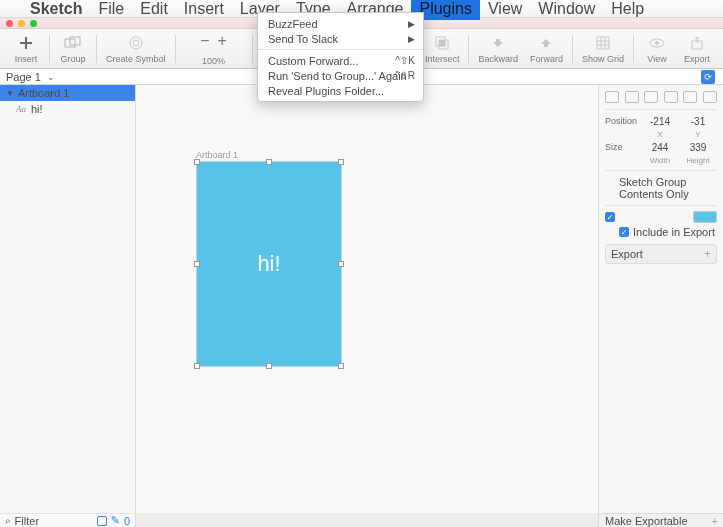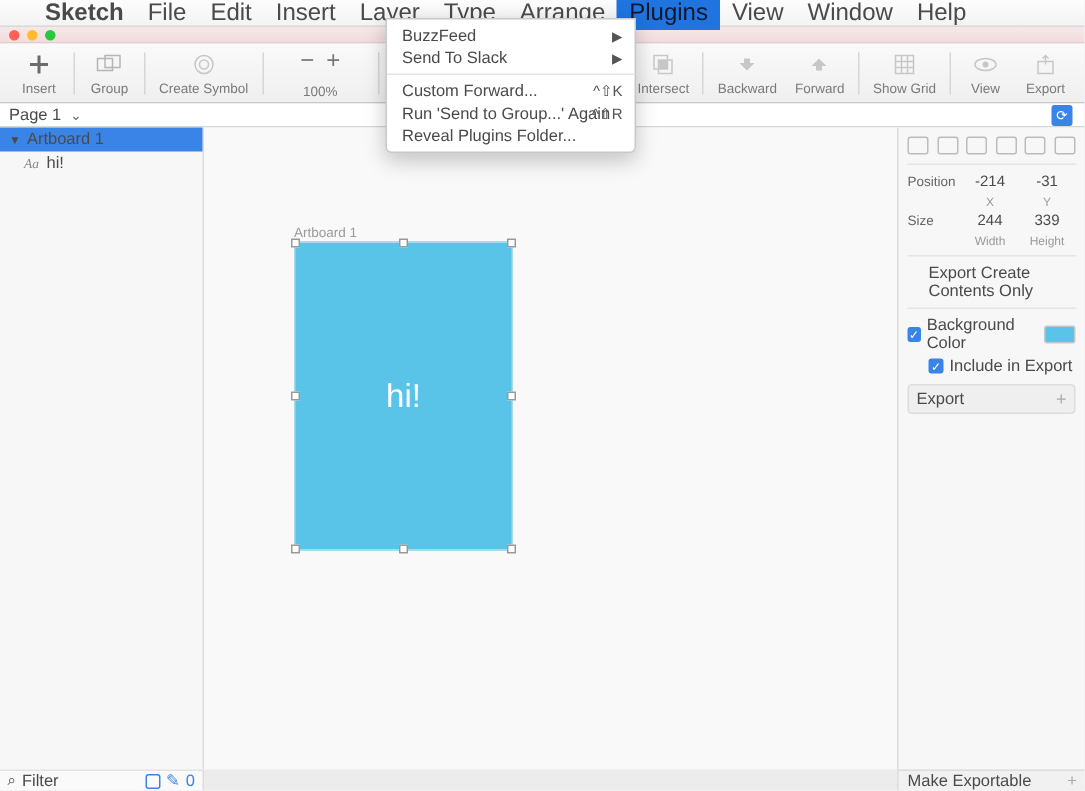--- a/index.html
+++ b/index.html
@@ -265,26 +265,25 @@
       <div class="val">244</div>
       <div class="val">339</div>
     </div>
     <div class="prop-row">
         <div class="plabel"></div>
         <div class="sub">Width</div>
         <div class="sub">Height</div>
       </div>
     <div style="height:1px;background:#e4e4e4;margin:5px 0"></div>
     <div class="chk-row" style="padding-left:14px">
-        <span>Export Create Contents Only</span>
+        <span>Sketch Group Contents Only</span>
       </div>
     <div style="height:1px;background:#e4e4e4;margin:5px 0"></div>
     <div class="chk-row">
         <div class="chk on">✓</div>
-        <span>Background Color</span>
         <div class="swatch"></div>
       </div>
     <div class="chk-row" style="padding-left:14px">
         <div class="chk on">✓</div>
         <span>Include in Export</span>
       </div>
     <div class="export-head">
         <span>Export</span>
         <span class="plus">+</span>
       </div>

